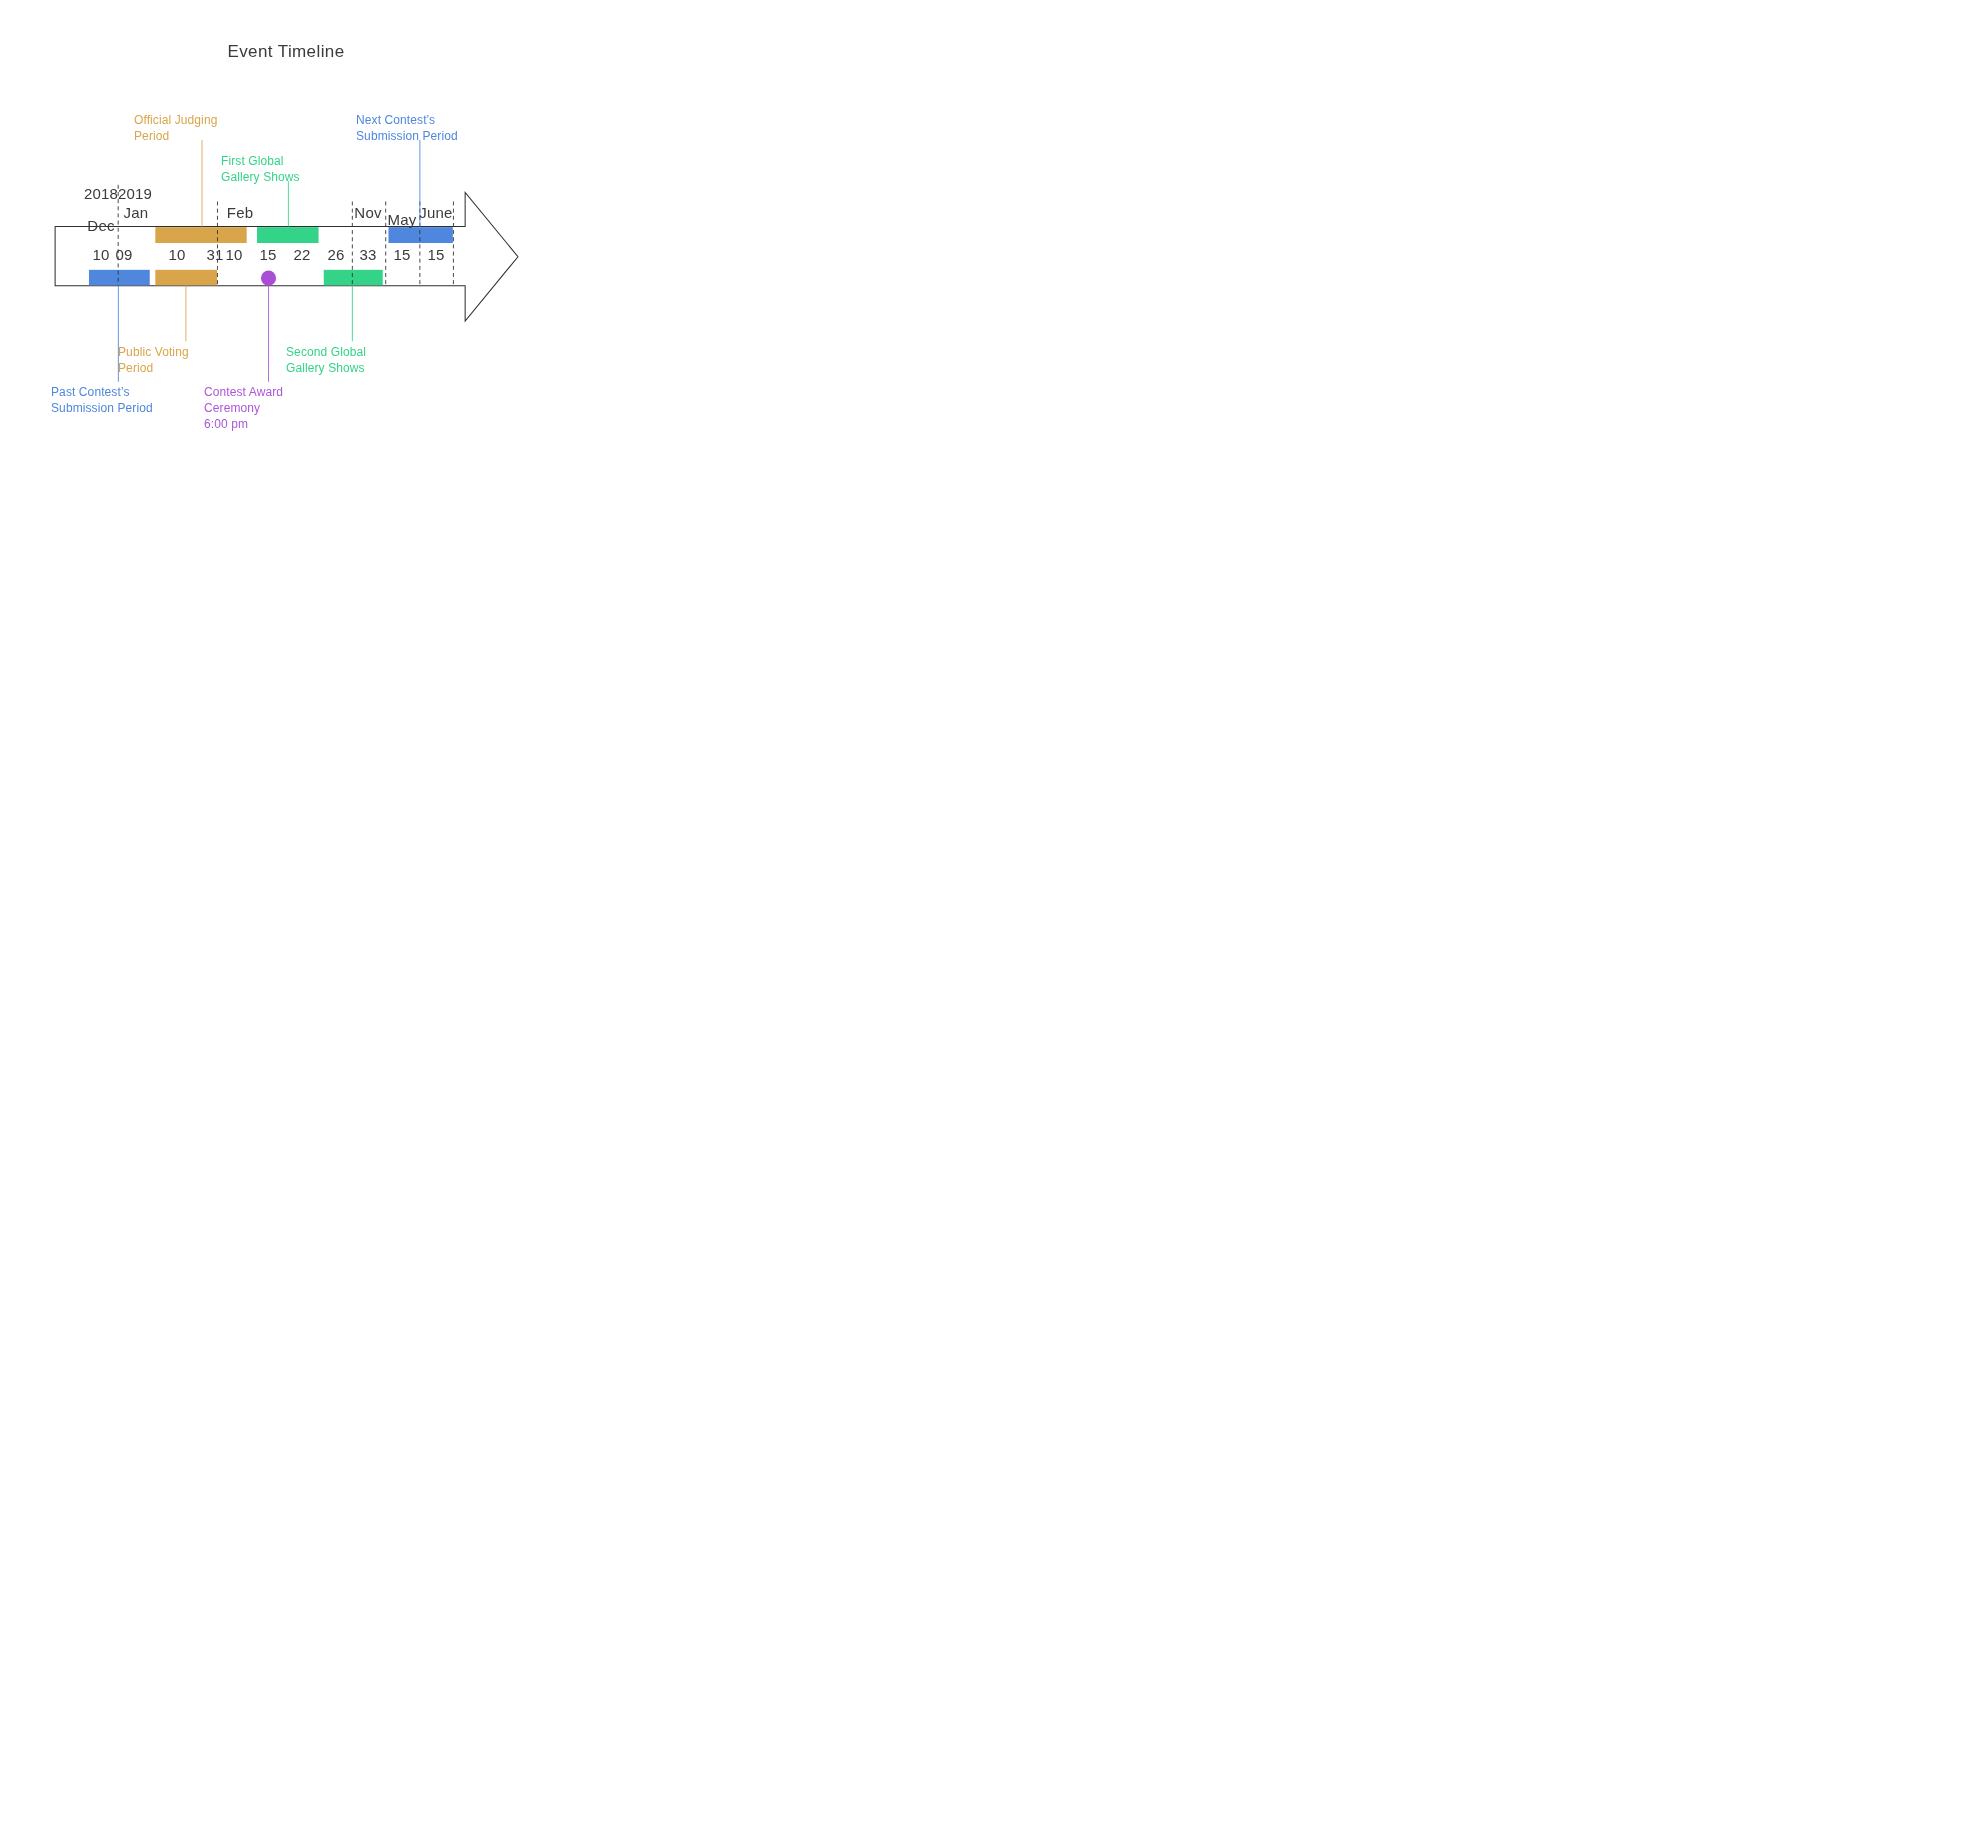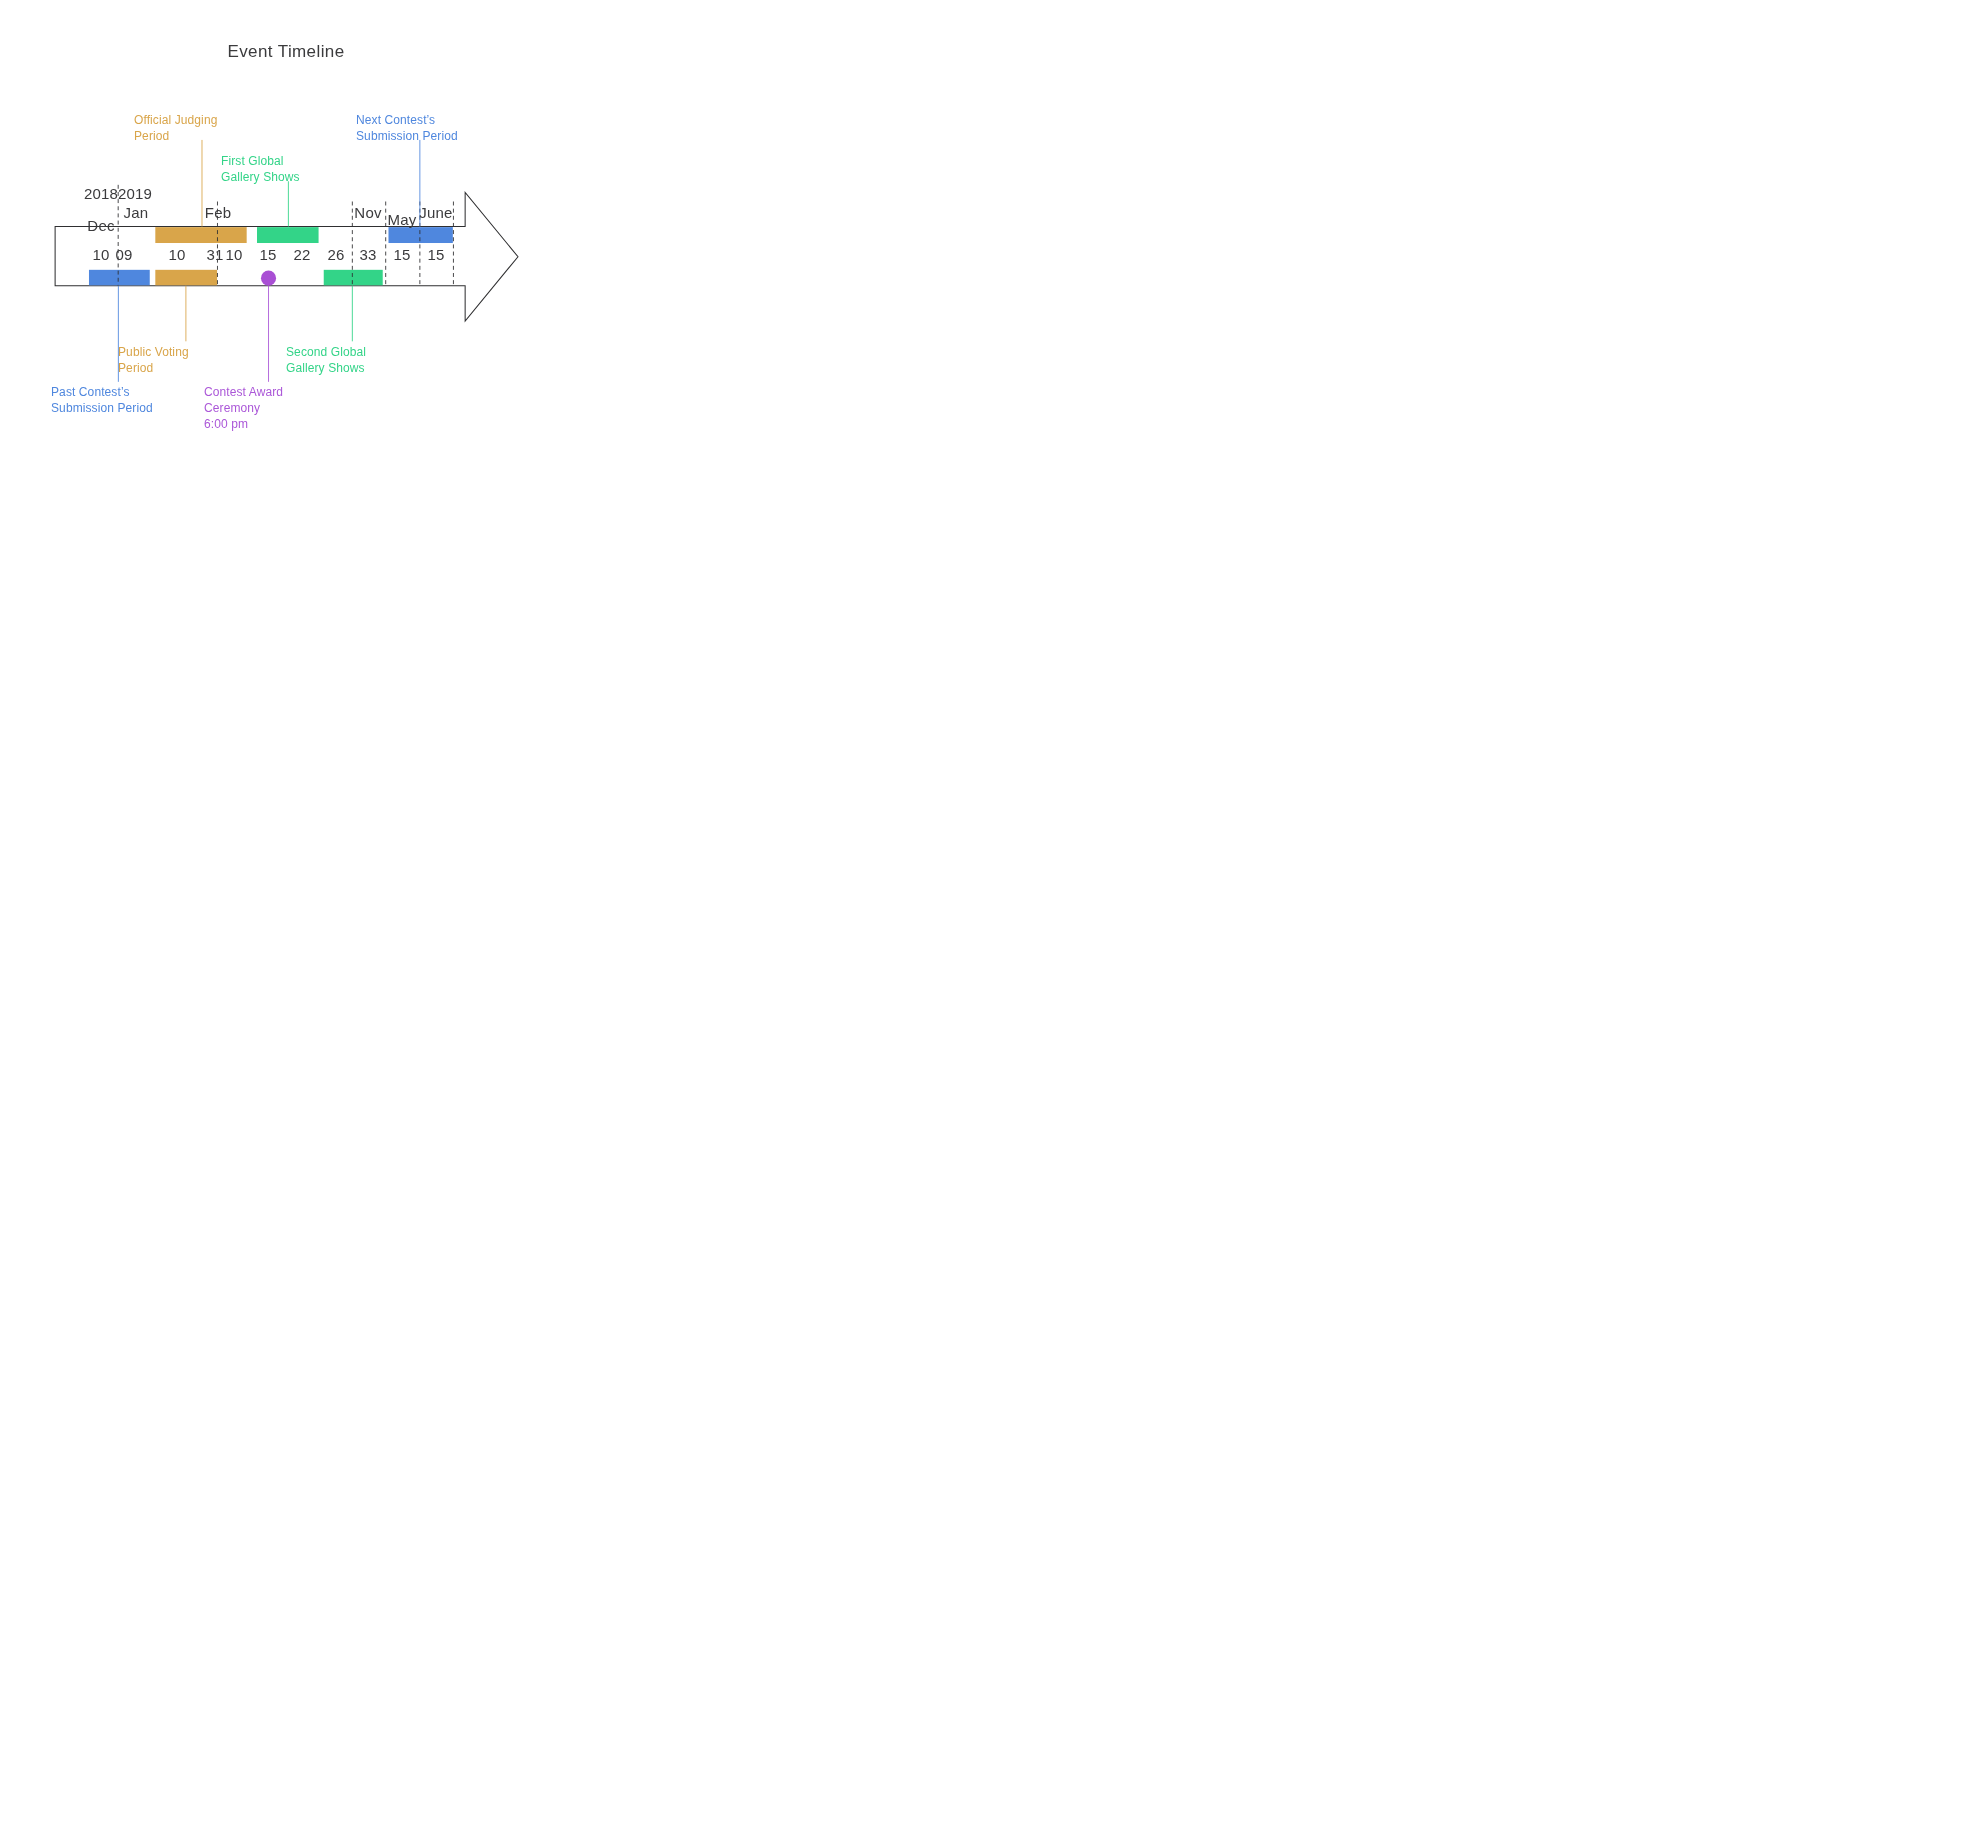--- a/index.html
+++ b/index.html
@@ -70,21 +70,21 @@
     <line x1="468" y1="719" x2="468" y2="859" stroke-width="2.2" stroke="#d9a54a"></line>
     <line x1="676" y1="719" x2="676" y2="961" stroke-width="2.2" stroke="#ab57d8"></line>
     <line x1="887" y1="719" x2="887" y2="859" stroke-width="2.2" stroke="#33d488"></line>
   </svg>
 
   <div class="tick" style="left:77px;top:188px;width:48px;">2018</div>
   <div class="tick" style="left:111px;top:188px;width:48px;">2019</div>
 
   <div class="tick" style="left:81px;top:220px;width:40px;">Dec</div>
   <div class="tick" style="left:116px;top:207px;width:40px;">Jan</div>
-  <div class="tick" style="left:198px;top:207px;width:40px;">Feb</div>
+  <div class="tick" style="left:220px;top:207px;width:40px;">Feb</div>
   <div class="tick" style="left:348px;top:207px;width:40px;">Nov</div>
   <div class="tick" style="left:382px;top:214px;width:40px;">May</div>
   <div class="tick" style="left:416px;top:207px;width:40px;">June</div>
 
   <div class="tick" style="left:85px;top:249px;width:32px;">10</div>
   <div class="tick" style="left:108px;top:249px;width:32px;">09</div>
   <div class="tick" style="left:161px;top:249px;width:32px;">10</div>
   <div class="tick" style="left:199px;top:249px;width:32px;">31</div>
   <div class="tick" style="left:218px;top:249px;width:32px;">10</div>
   <div class="tick" style="left:252px;top:249px;width:32px;">15</div>

